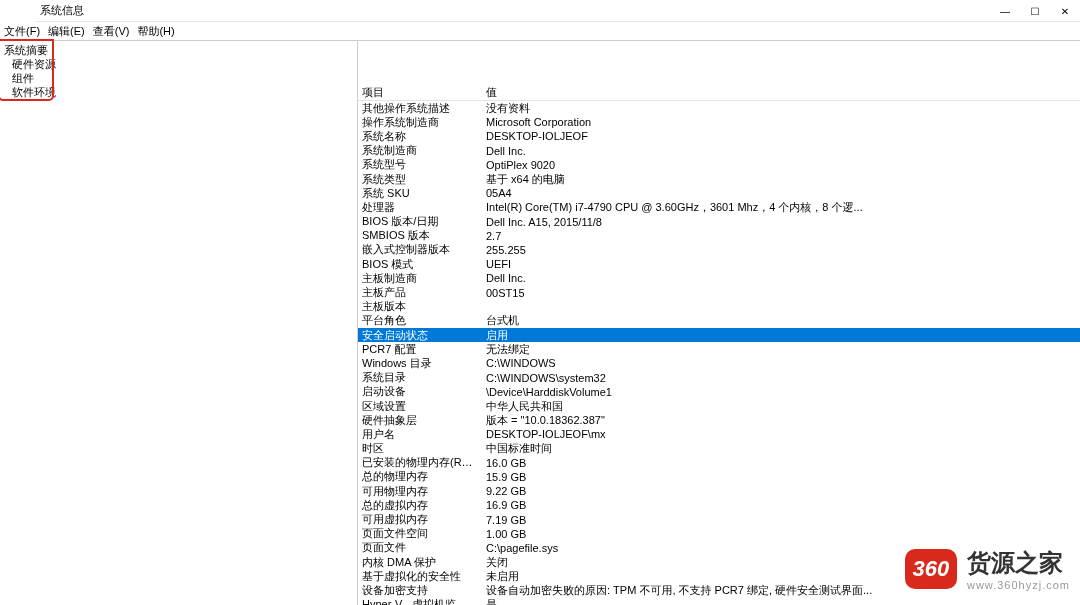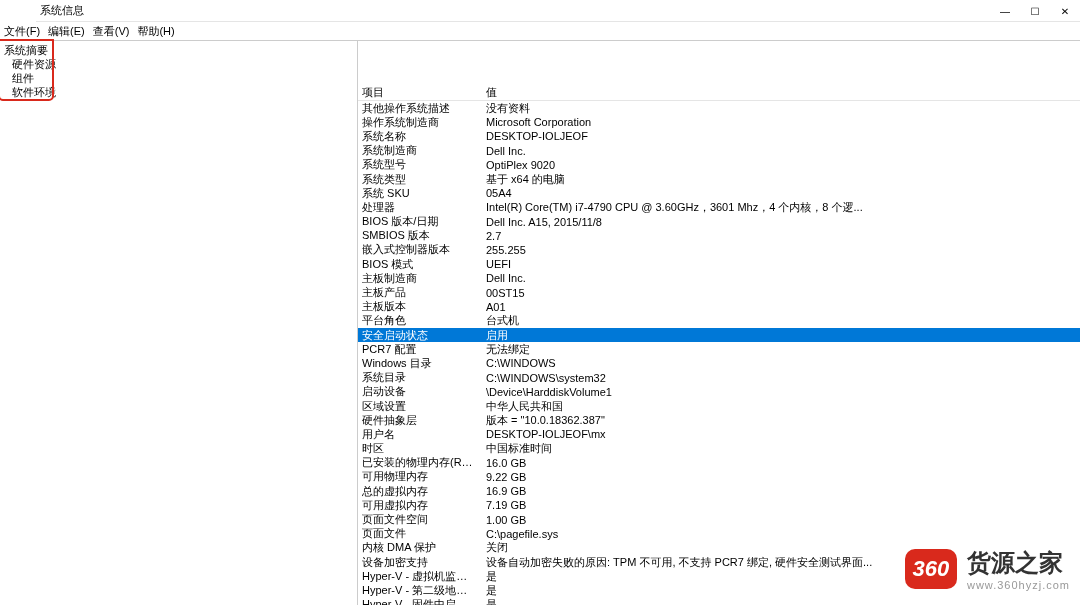--- a/index.html
+++ b/index.html
@@ -118,21 +118,20 @@
         <div class="row">
           <div class="col col-key">主板制造商</div>
           <div class="col col-val">Dell Inc.</div>
         </div>
         <div class="row">
           <div class="col col-key">主板产品</div>
           <div class="col col-val">00ST15</div>
         </div>
         <div class="row">
           <div class="col col-key">主板版本</div>
-          <div class="col col-val">A01</div>
         </div>
         <div class="row">
           <div class="col col-key">平台角色</div>
           <div class="col col-val">台式机</div>
         </div>
         <div class="row sel">
           <div class="col col-key">安全启动状态</div>
           <div class="col col-val">启用</div>
         </div>
         <div class="row">
@@ -165,20 +164,24 @@
         </div>
         <div class="row">
           <div class="col col-key">时区</div>
           <div class="col col-val">中国标准时间</div>
         </div>
         <div class="row">
           <div class="col col-key">已安装的物理内存(RAM)</div>
           <div class="col col-val">16.0 GB</div>
         </div>
         <div class="row">
+          <div class="col col-key">总的物理内存</div>
+          <div class="col col-val">15.9 GB</div>
+        </div>
+        <div class="row">
           <div class="col col-key">可用物理内存</div>
           <div class="col col-val">9.22 GB</div>
         </div>
         <div class="row">
           <div class="col col-key">总的虚拟内存</div>
           <div class="col col-val">16.9 GB</div>
         </div>
         <div class="row">
           <div class="col col-key">可用虚拟内存</div>
           <div class="col col-val">7.19 GB</div>
@@ -187,20 +190,24 @@
           <div class="col col-key">页面文件空间</div>
           <div class="col col-val">1.00 GB</div>
         </div>
         <div class="row">
           <div class="col col-key">页面文件</div>
           <div class="col col-val">C:\pagefile.sys</div>
         </div>
         <div class="row">
           <div class="col col-key">内核 DMA 保护</div>
           <div class="col col-val">关闭</div>
+        </div>
+        <div class="row">
+          <div class="col col-key">基于虚拟化的安全性</div>
+          <div class="col col-val">未启用</div>
         </div>
         <div class="row">
           <div class="col col-key">设备加密支持</div>
           <div class="col col-val">设备自动加密失败的原因: TPM 不可用, 不支持 PCR7 绑定, 硬件安全测试界面...</div>
         </div>
         <div class="row">
           <div class="col col-key">Hyper-V - 虚拟机监视模式扩展</div>
           <div class="col col-val">是</div>
         </div>
         <div class="row">

